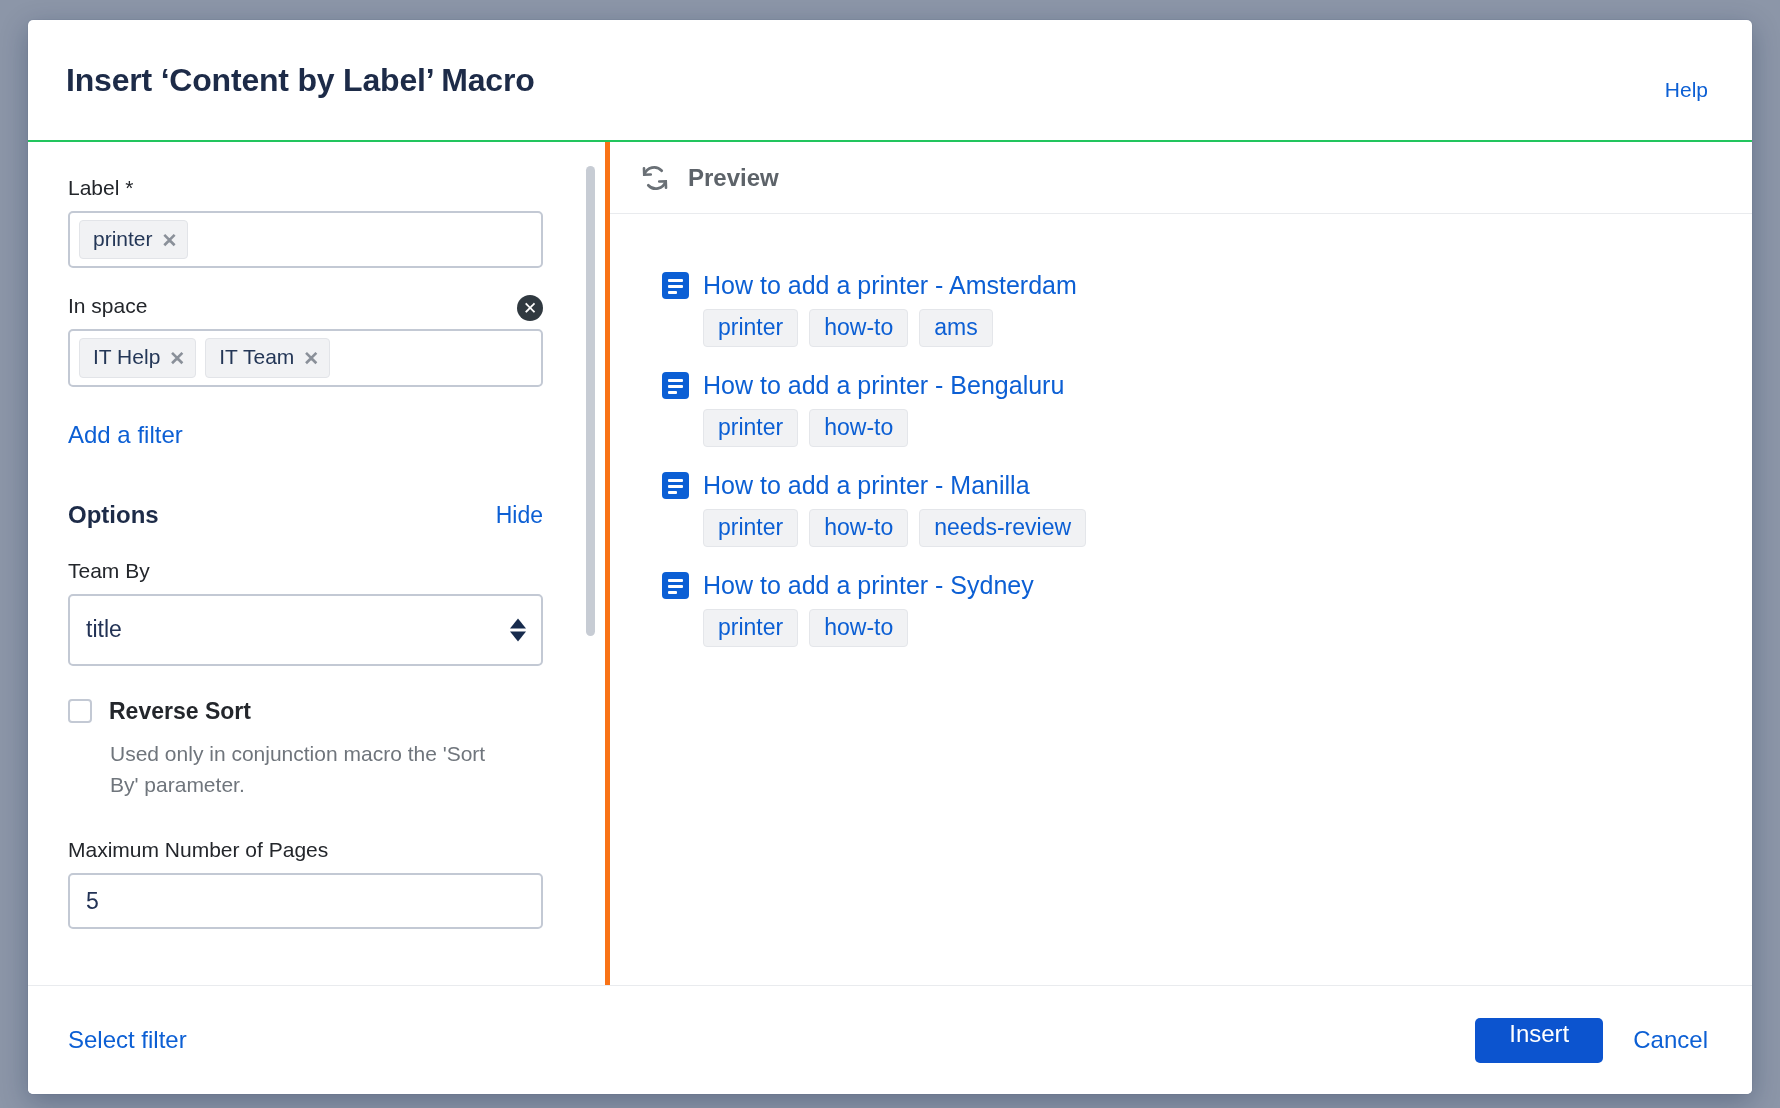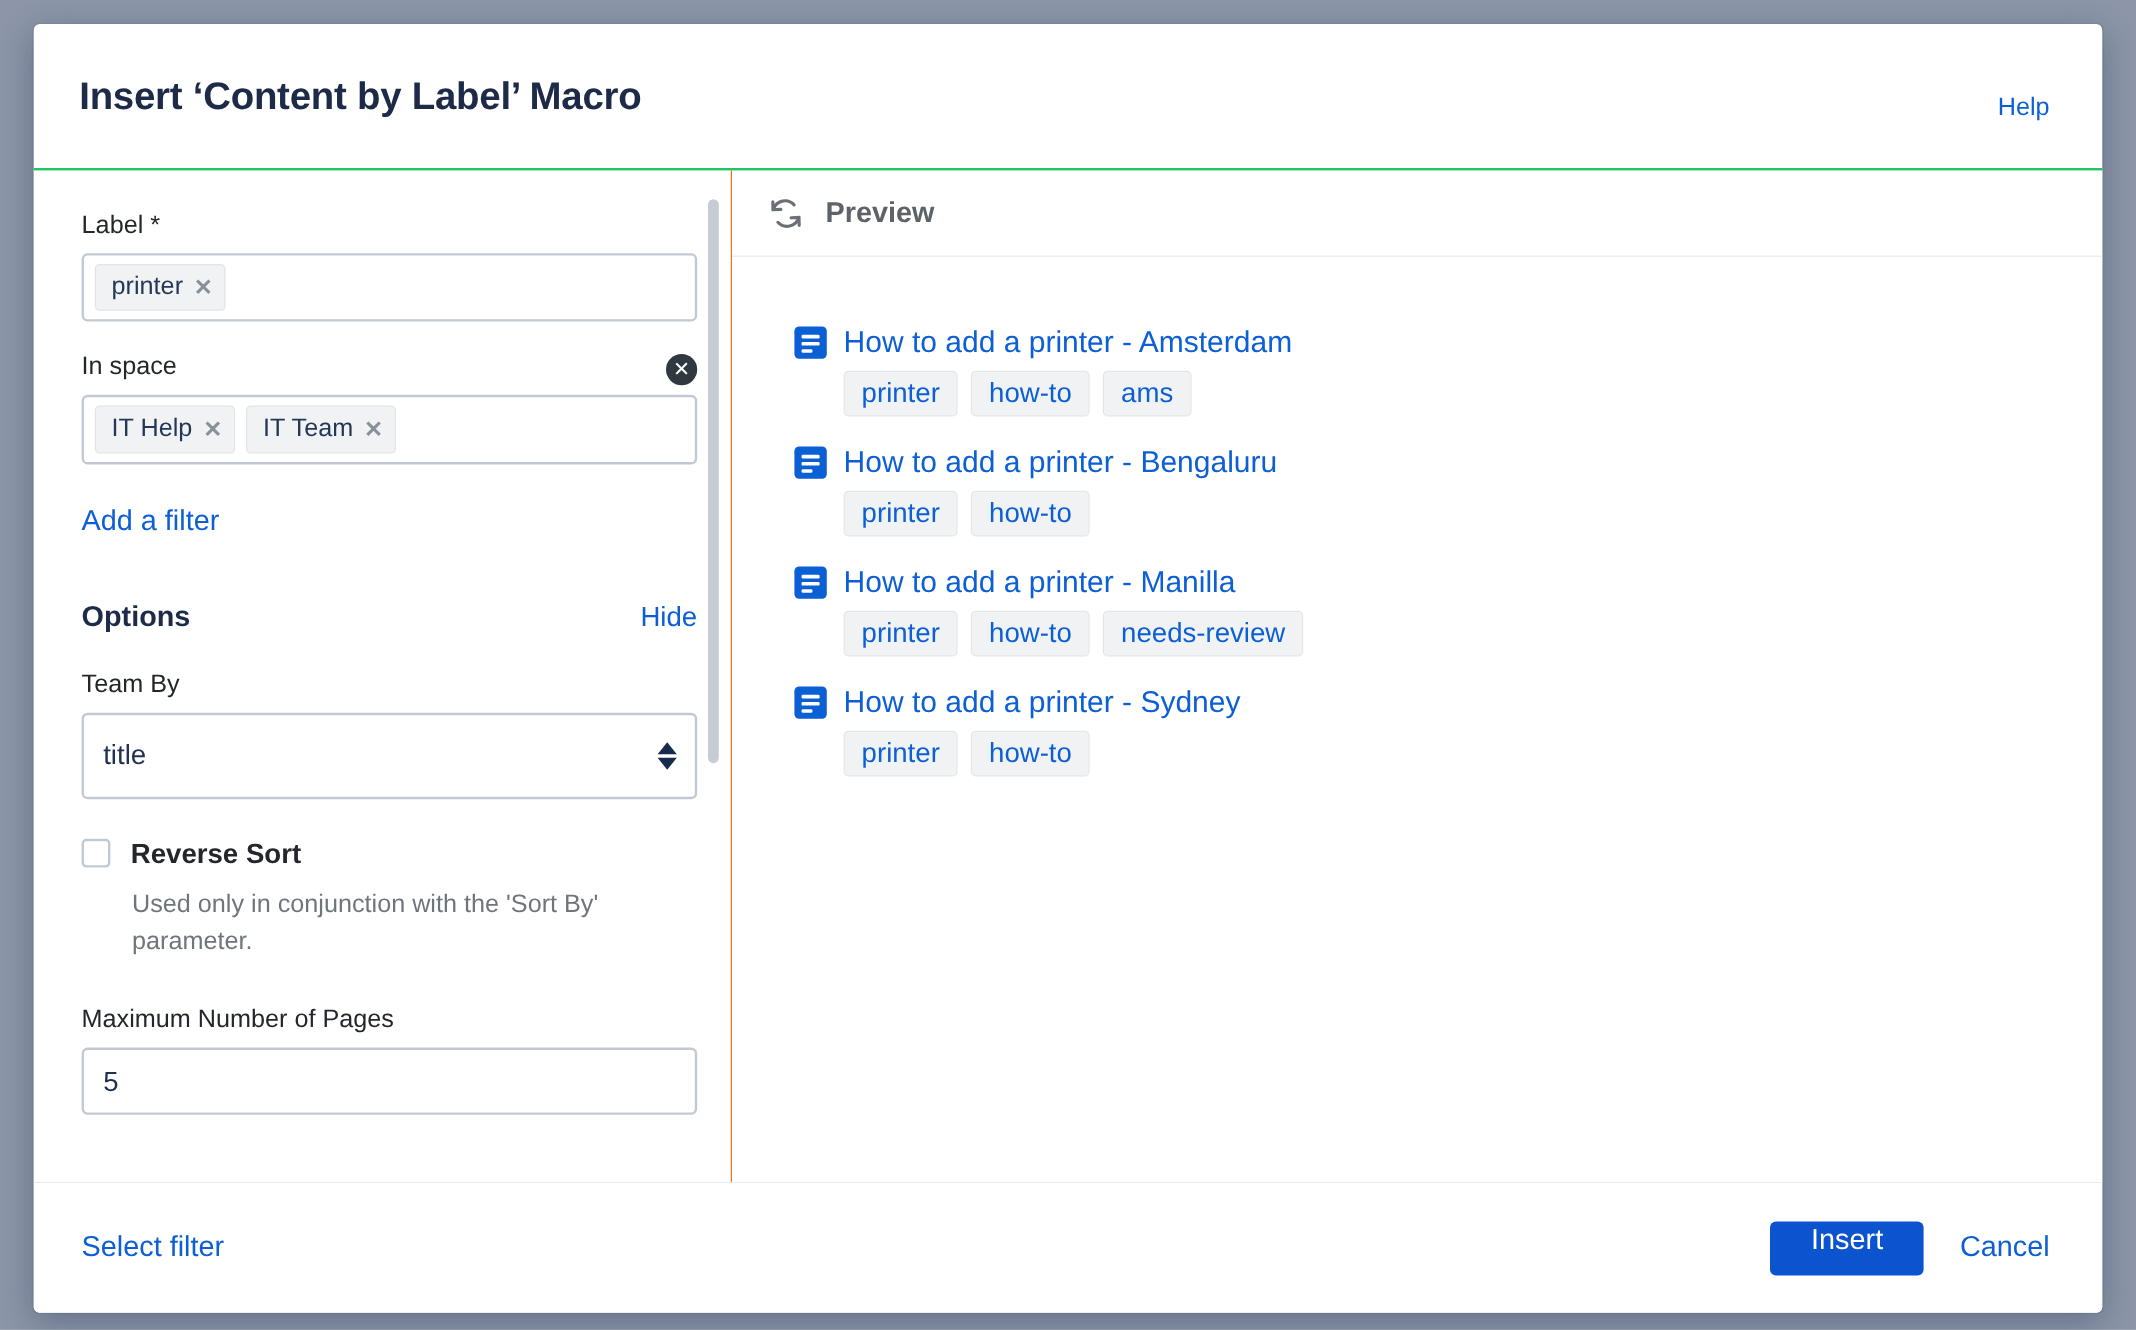--- a/index.html
+++ b/index.html
@@ -55,24 +55,24 @@
     display: flex;
     min-height: 0;
     border-bottom: 1px solid #e9ebee;
     background: #fff;
   }
 
   
   .form-col {
     width: 582px;
     flex: 0 0 582px;
-    padding: 34px 28px 20px 40px;
+    padding: 34px 62px 20px 40px;
     position: relative;
     overflow: hidden;
-    border-right: 1px solid #f97316;
+    border-right: 5px solid #f97316;
   }
 
   .field { margin-bottom: 26px; position: relative; }
 
   .field-label {
     font-size: 21px;
     color: #23262b;
     margin-bottom: 11px;
     display: block;
   }
@@ -405,21 +405,21 @@
             <span class="tri-up"></span>
             <span class="tri-dn"></span>
           </span>
         </div>
       </div>
 
       <div class="check-row">
         <span class="checkbox"></span>
         <span class="check-label">Reverse Sort</span>
       </div>
-      <div class="help-text">Used only in conjunction with the 'Sort By' parameter.</div>
+      <div class="help-text">Used only in conjunction macro the 'Sort By' parameter.</div>
 
       <div class="field" style="margin-top:38px;">
         <span class="field-label">Maximum Number of Pages</span>
         <div class="text-input">
           <span>5</span>
         </div>
       </div>
 
       <div class="form-scrollbar">
         <div class="thumb"></div>

